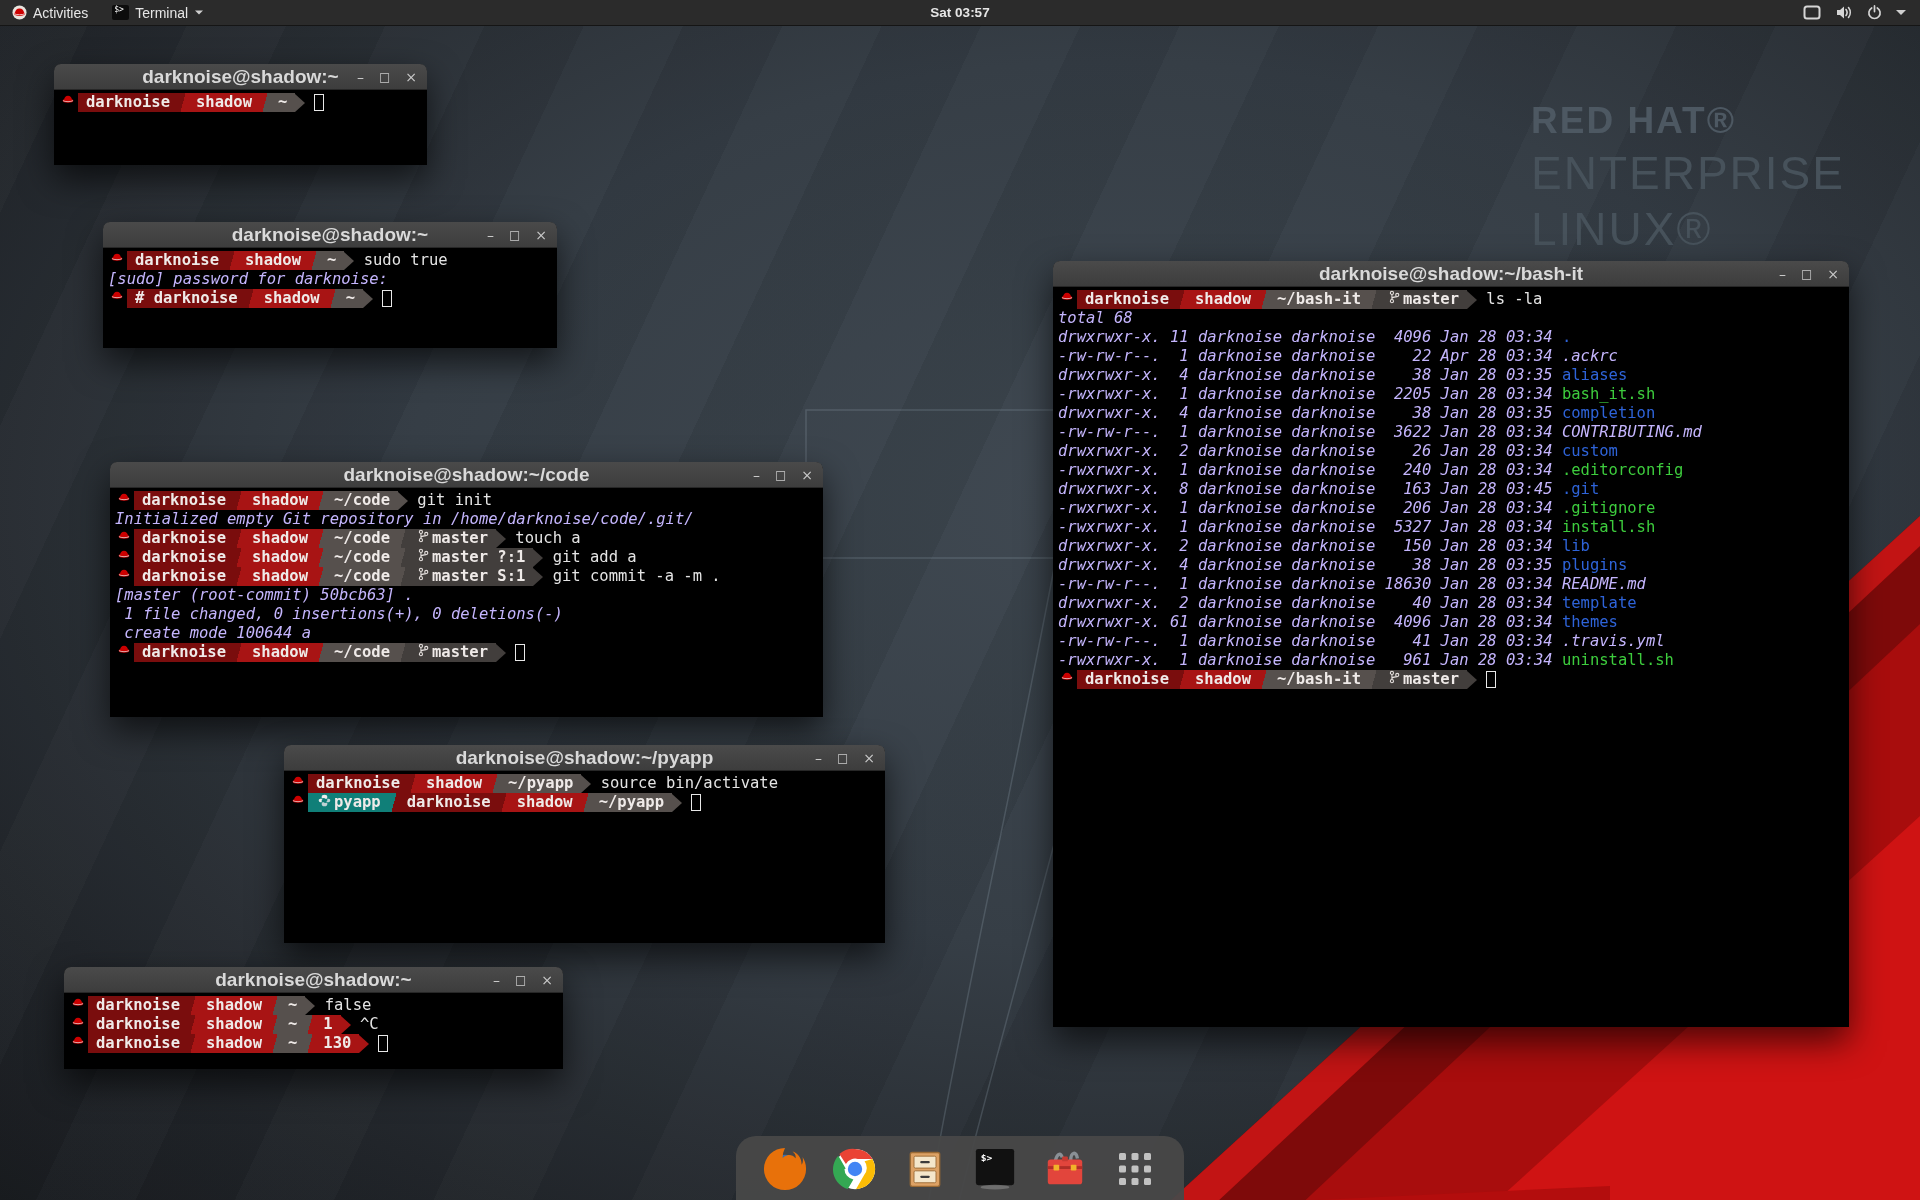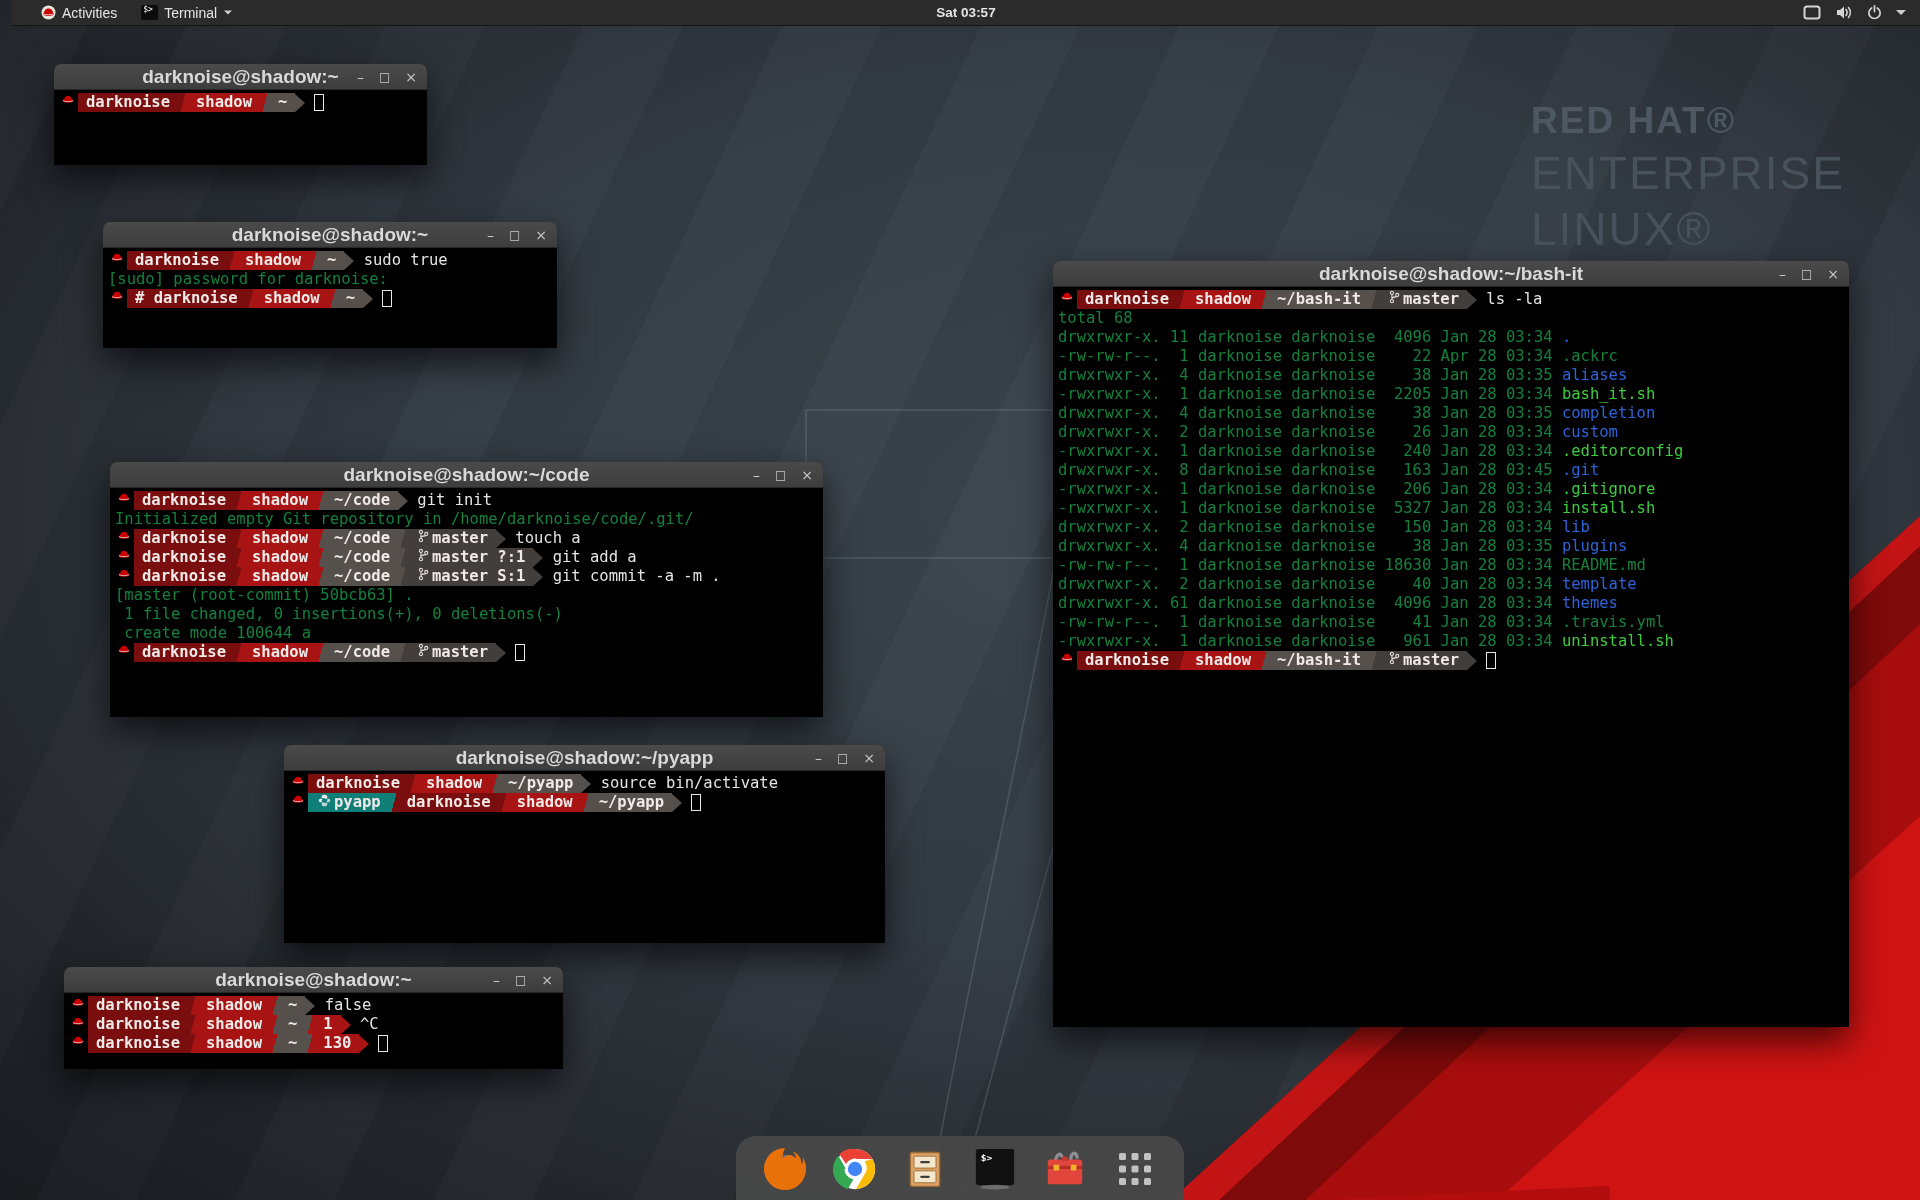--- a/index.html
+++ b/index.html
@@ -20,23 +20,23 @@
   .rs-tip    { position:absolute; left:1318px; top:1186px; width:292px; height:14px; background:#b30d0d;
                clip-path:polygon(0 100%, 100% 0, 100% 100%); }
 
   
   .branding { position:absolute; left:1531px; top:100px; color:#4b5660; user-select:none; }
   .brand-1 { font-size:37px; font-weight:bold; letter-spacing:2px; color:#4d5862; }
   .brand-2 { font-size:46px; letter-spacing:2px; margin-top:4px; font-weight:normal; color:#47525b; }
   .brand-3 { font-size:46px; letter-spacing:2px; margin-top:2px; font-weight:normal; color:#47525b; }
 
   
-  .topbar { position:absolute; left:12px; top:0; right:0; height:26px; background:#2b2b2b;
+  .topbar { position:absolute; left:0; top:0; right:0; height:26px; background:#2b2b2b;
             border-bottom:1px solid #151515; z-index:50; display:flex; align-items:center;
-            color:#e6e6e6; font-size:14px;padding-left:17px; }
+            color:#e6e6e6; font-size:14px; }
   .tb-left { display:flex; align-items:center; height:100%; }
   .tb-item { display:flex; align-items:center; gap:6px; padding:0 12px; height:100%; cursor:default; }
   .mini-term { width:17px; height:15px; background:#0c0c0c; border-radius:2px; color:#fff;
                font-family:"DejaVu Sans Mono", monospace; font-size:8px; line-height:9px; padding-left:2px; }
   .tb-clock { position:absolute; left:50%; transform:translateX(-50%); font-weight:bold; font-size:13.5px; }
   .tb-right { margin-left:auto; display:flex; align-items:center; gap:14px; padding:0 14px; height:100%; }
   .chev { width:0; height:0; border-left:5px solid transparent; border-right:5px solid transparent;
           border-top:5px solid #cfcfcf; }
 
   
@@ -54,21 +54,21 @@
 
   .tline { height:19px; line-height:19px; white-space:pre; display:flex; align-items:stretch; }
   .tline > span { display:inline-block; }
   .pico { display:inline-flex; align-items:center; padding:0 3px 0 2px; }
   .pico svg { display:block; }
   .pseg { padding:0 8px; font-weight:bold; color:#efeae8; display:inline-flex; align-items:center; gap:5px; }
   .psep { width:10px; }
   .parrow { width:0; height:0; border-top:9.5px solid transparent; border-bottom:9.5px solid transparent;
             border-left:10px solid #000; align-self:center; }
   .cmd { color:#e4e4e4; }
-  .t-fg   { color:#15803d; }
+  .t-fg   { color:#c4b5fd;font-style:italic; }
   .t-dir  { color:#2e63d8; }
   .t-exec { color:#3dcc3d; }
   .cursor { width:10px; height:17px; border:1.5px solid #e8e8e8; margin-left:9px; align-self:center; }
 
   
   .dock { position:absolute; left:50%; transform:translateX(-50%); bottom:0; z-index:40;
           background:rgba(72,72,72,0.95); border-radius:20px 20px 0 0; padding:10px 26px 8px;
           display:flex; align-items:center; gap:24px; }
   .dock-item { width:46px; height:46px; display:flex; align-items:center; justify-content:center; cursor:pointer; }
   .dock-item svg { display:block; }
@@ -322,20 +322,21 @@
                 <circle cx="9" cy="5.2" r="1.7"></circle>
                 <path d="M3.2 4.7v5.6M3.2 9.2c0-2.6 5.8-1.4 5.8-2.3"></path>
               </g>
             </svg></span><span>master</span></span><span class="parrow" style="border-left-color: rgb(66, 62, 60);"></span><span class="cmd"> ls -la</span></div>
       <div class="tline"><span class="t-fg">total 68</span></div>
       <div class="tline"><span class="t-fg">drwxrwxr-x. 11 darknoise darknoise  4096 Jan 28 03:34 </span><span class="t-dir">.</span></div>
       <div class="tline"><span class="t-fg">-rw-rw-r--.  1 darknoise darknoise    22 Apr 28 03:34 </span><span class="t-fg">.ackrc</span></div>
       <div class="tline"><span class="t-fg">drwxrwxr-x.  4 darknoise darknoise    38 Jan 28 03:35 </span><span class="t-dir">aliases</span></div>
       <div class="tline"><span class="t-fg">-rwxrwxr-x.  1 darknoise darknoise  2205 Jan 28 03:34 </span><span class="t-exec">bash_it.sh</span></div>
       <div class="tline"><span class="t-fg">drwxrwxr-x.  4 darknoise darknoise    38 Jan 28 03:35 </span><span class="t-dir">completion</span></div>
+      <div class="tline"><span class="t-fg">-rw-rw-r--.  1 darknoise darknoise  3622 Jan 28 03:34 </span><span class="t-fg">CONTRIBUTING.md</span></div>
       <div class="tline"><span class="t-fg">drwxrwxr-x.  2 darknoise darknoise    26 Jan 28 03:34 </span><span class="t-dir">custom</span></div>
       <div class="tline"><span class="t-fg">-rwxrwxr-x.  1 darknoise darknoise   240 Jan 28 03:34 </span><span class="t-exec">.editorconfig</span></div>
       <div class="tline"><span class="t-fg">drwxrwxr-x.  8 darknoise darknoise   163 Jan 28 03:45 </span><span class="t-dir">.git</span></div>
       <div class="tline"><span class="t-fg">-rwxrwxr-x.  1 darknoise darknoise   206 Jan 28 03:34 </span><span class="t-exec">.gitignore</span></div>
       <div class="tline"><span class="t-fg">-rwxrwxr-x.  1 darknoise darknoise  5327 Jan 28 03:34 </span><span class="t-exec">install.sh</span></div>
       <div class="tline"><span class="t-fg">drwxrwxr-x.  2 darknoise darknoise   150 Jan 28 03:34 </span><span class="t-dir">lib</span></div>
       <div class="tline"><span class="t-fg">drwxrwxr-x.  4 darknoise darknoise    38 Jan 28 03:35 </span><span class="t-dir">plugins</span></div>
       <div class="tline"><span class="t-fg">-rw-rw-r--.  1 darknoise darknoise 18630 Jan 28 03:34 </span><span class="t-fg">README.md</span></div>
       <div class="tline"><span class="t-fg">drwxrwxr-x.  2 darknoise darknoise    40 Jan 28 03:34 </span><span class="t-dir">template</span></div>
       <div class="tline"><span class="t-fg">drwxrwxr-x. 61 darknoise darknoise  4096 Jan 28 03:34 </span><span class="t-dir">themes</span></div>

